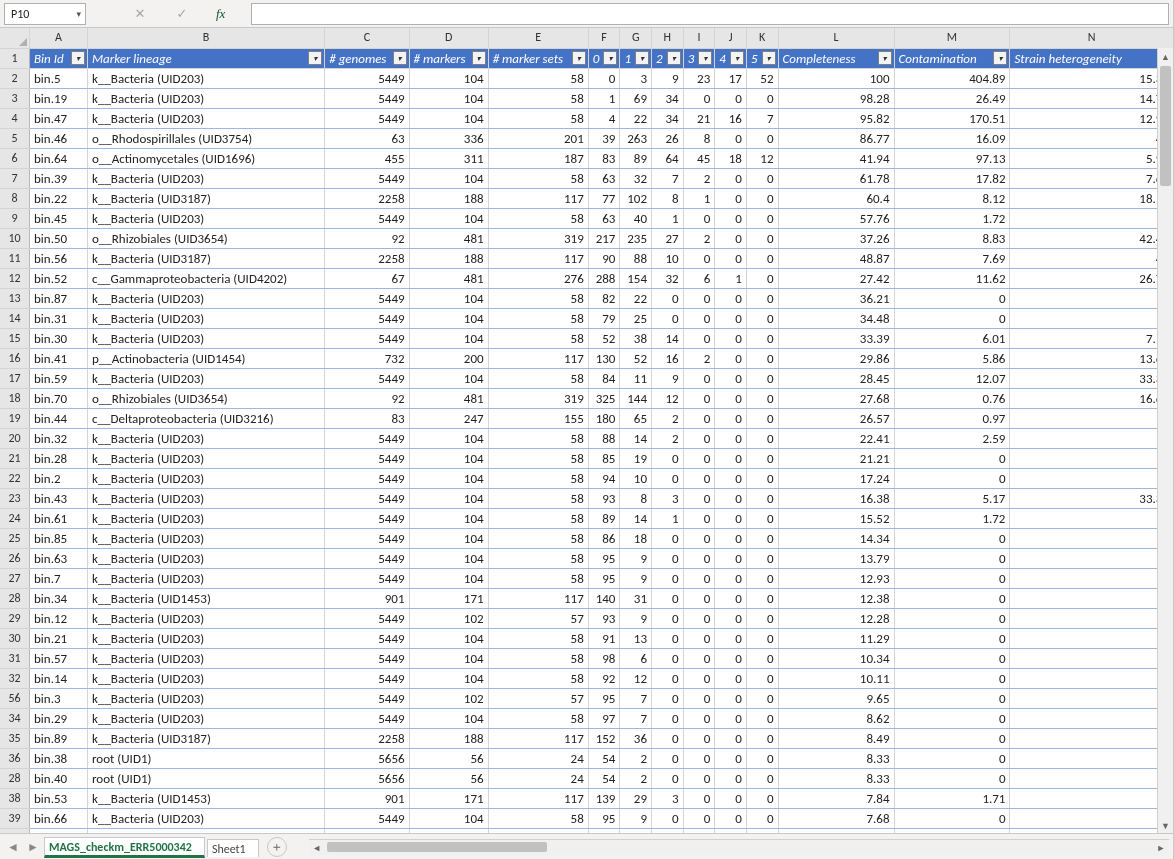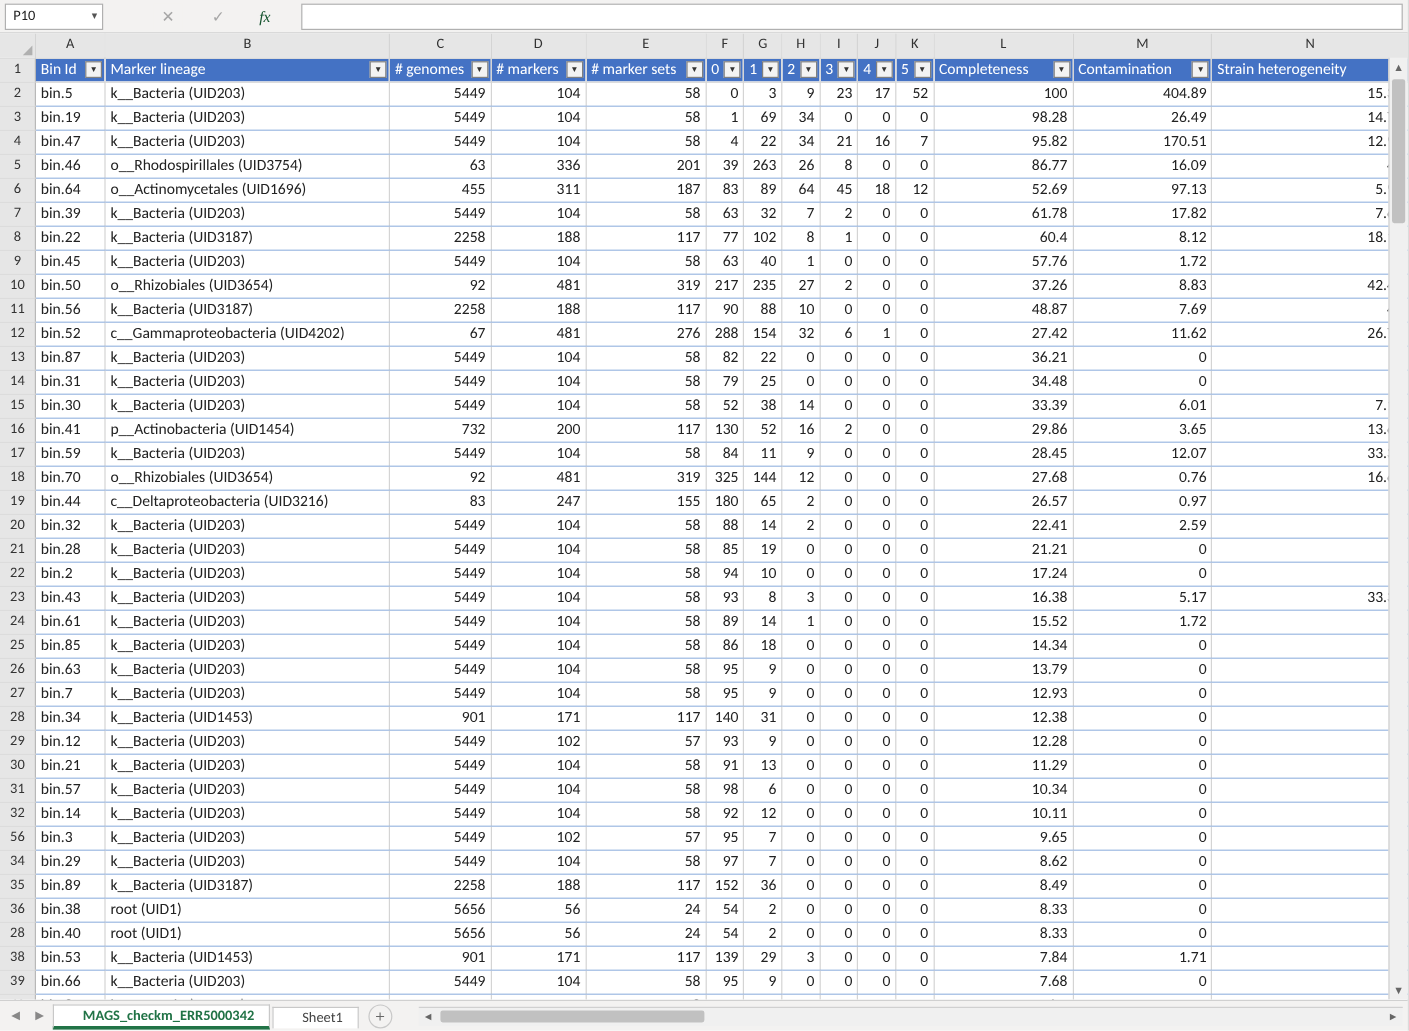--- a/index.html
+++ b/index.html
@@ -129,20 +129,21 @@
     background: #4472c4;
     color: #fff;
     font-weight: normal;
   }
   .tbl-header .cell {
     display: flex;
     align-items: center;
     justify-content: space-between;
     padding: 0 2px 0 4px;
     height: 100%;
+    font-style: italic;
   }
   .filter-btn {
     width: 14px; height: 14px;
     background: #f3f3f3;
     border: 1px solid #7f7f7f;
     display: flex; align-items:center; justify-content:center;
   }
   .filter-btn::after {
     content: "▾";
     font-size: 8px;
@@ -174,21 +175,21 @@
     padding: 0 4px;
     gap: 2px;
     font-size: 12px;
   }
   .sheet-nav-btn {
     width: 18px; height: 18px;
     display:flex;align-items:center;justify-content:center;
     color:#888;
   }
   .sheet-tab {
-    padding: 2px 12px 1px 24px;
+    padding: 2px 12px 1px 4px;
     background: #fff;
     border: 1px solid #c8c8c8;
     border-bottom: none;
     margin-top: 2px;
     color:#444;
   }
   .sheet-tab.active {
     border-bottom: 3px solid #217346;
     color: #217346;
     font-weight: bold;
@@ -590,21 +591,21 @@
             <td>
               <div class="cell num">45</div>
             </td>
             <td>
               <div class="cell num">18</div>
             </td>
             <td>
               <div class="cell num">12</div>
             </td>
             <td>
-              <div class="cell num">52.69</div>
+              <div class="cell num">41.94</div>
             </td>
             <td>
               <div class="cell num">97.13</div>
             </td>
             <td>
               <div class="cell num">5.95</div>
             </td>
           </tr>
           <tr class="data-row">
             <th>7</th>
@@ -1043,21 +1044,21 @@
             <td>
               <div class="cell num">0</div>
             </td>
             <td>
               <div class="cell num">0</div>
             </td>
             <td>
               <div class="cell num">29.86</div>
             </td>
             <td>
-              <div class="cell num">3.65</div>
+              <div class="cell num">5.86</div>
             </td>
             <td>
               <div class="cell num">13.64</div>
             </td>
           </tr>
           <tr class="data-row">
             <th>17</th>
             <td>
               <div class="cell txt">bin.59</div>
             </td>

